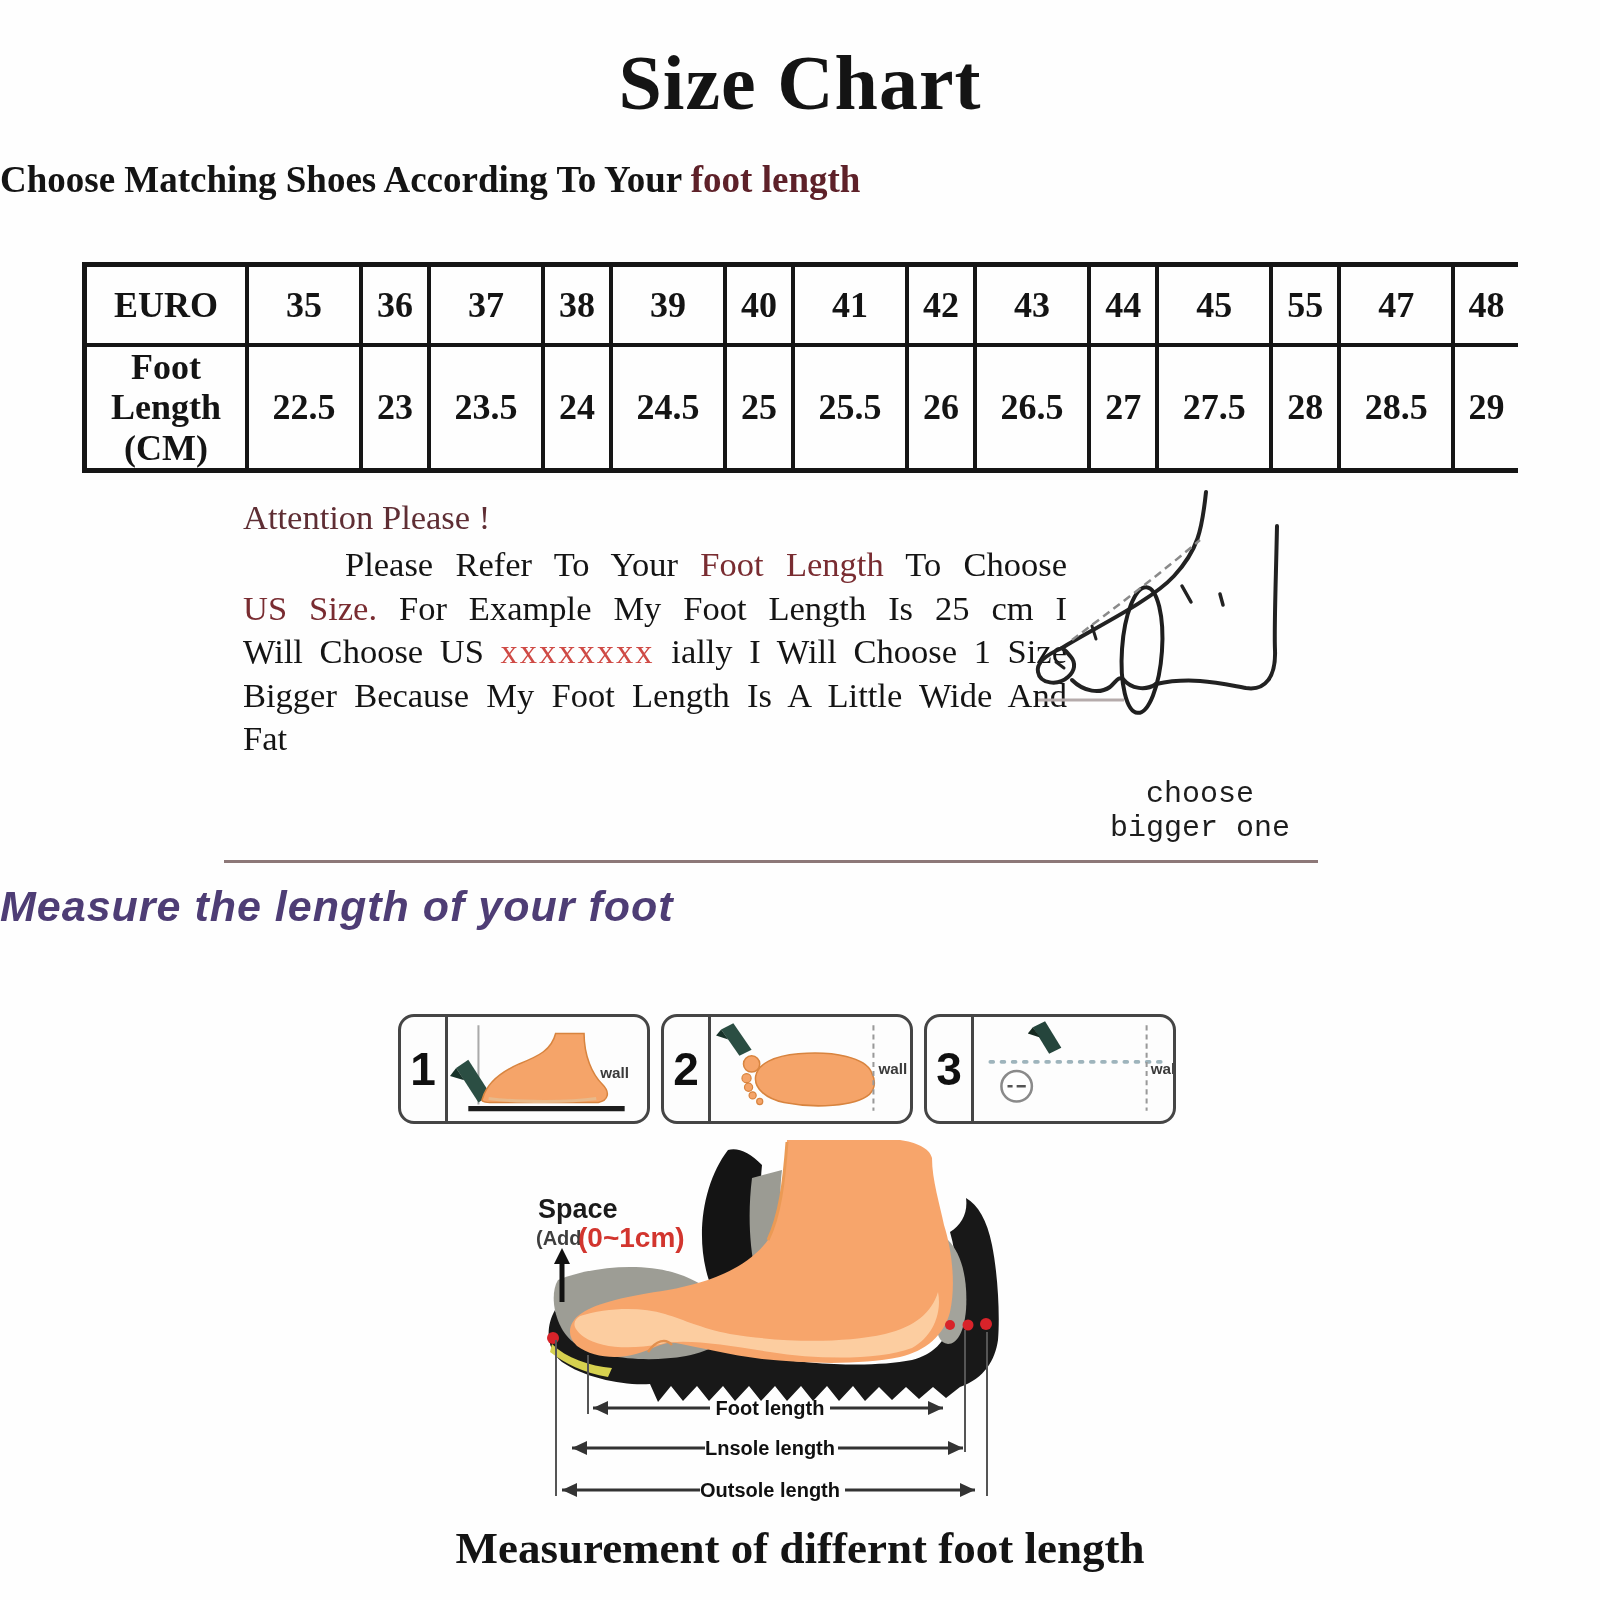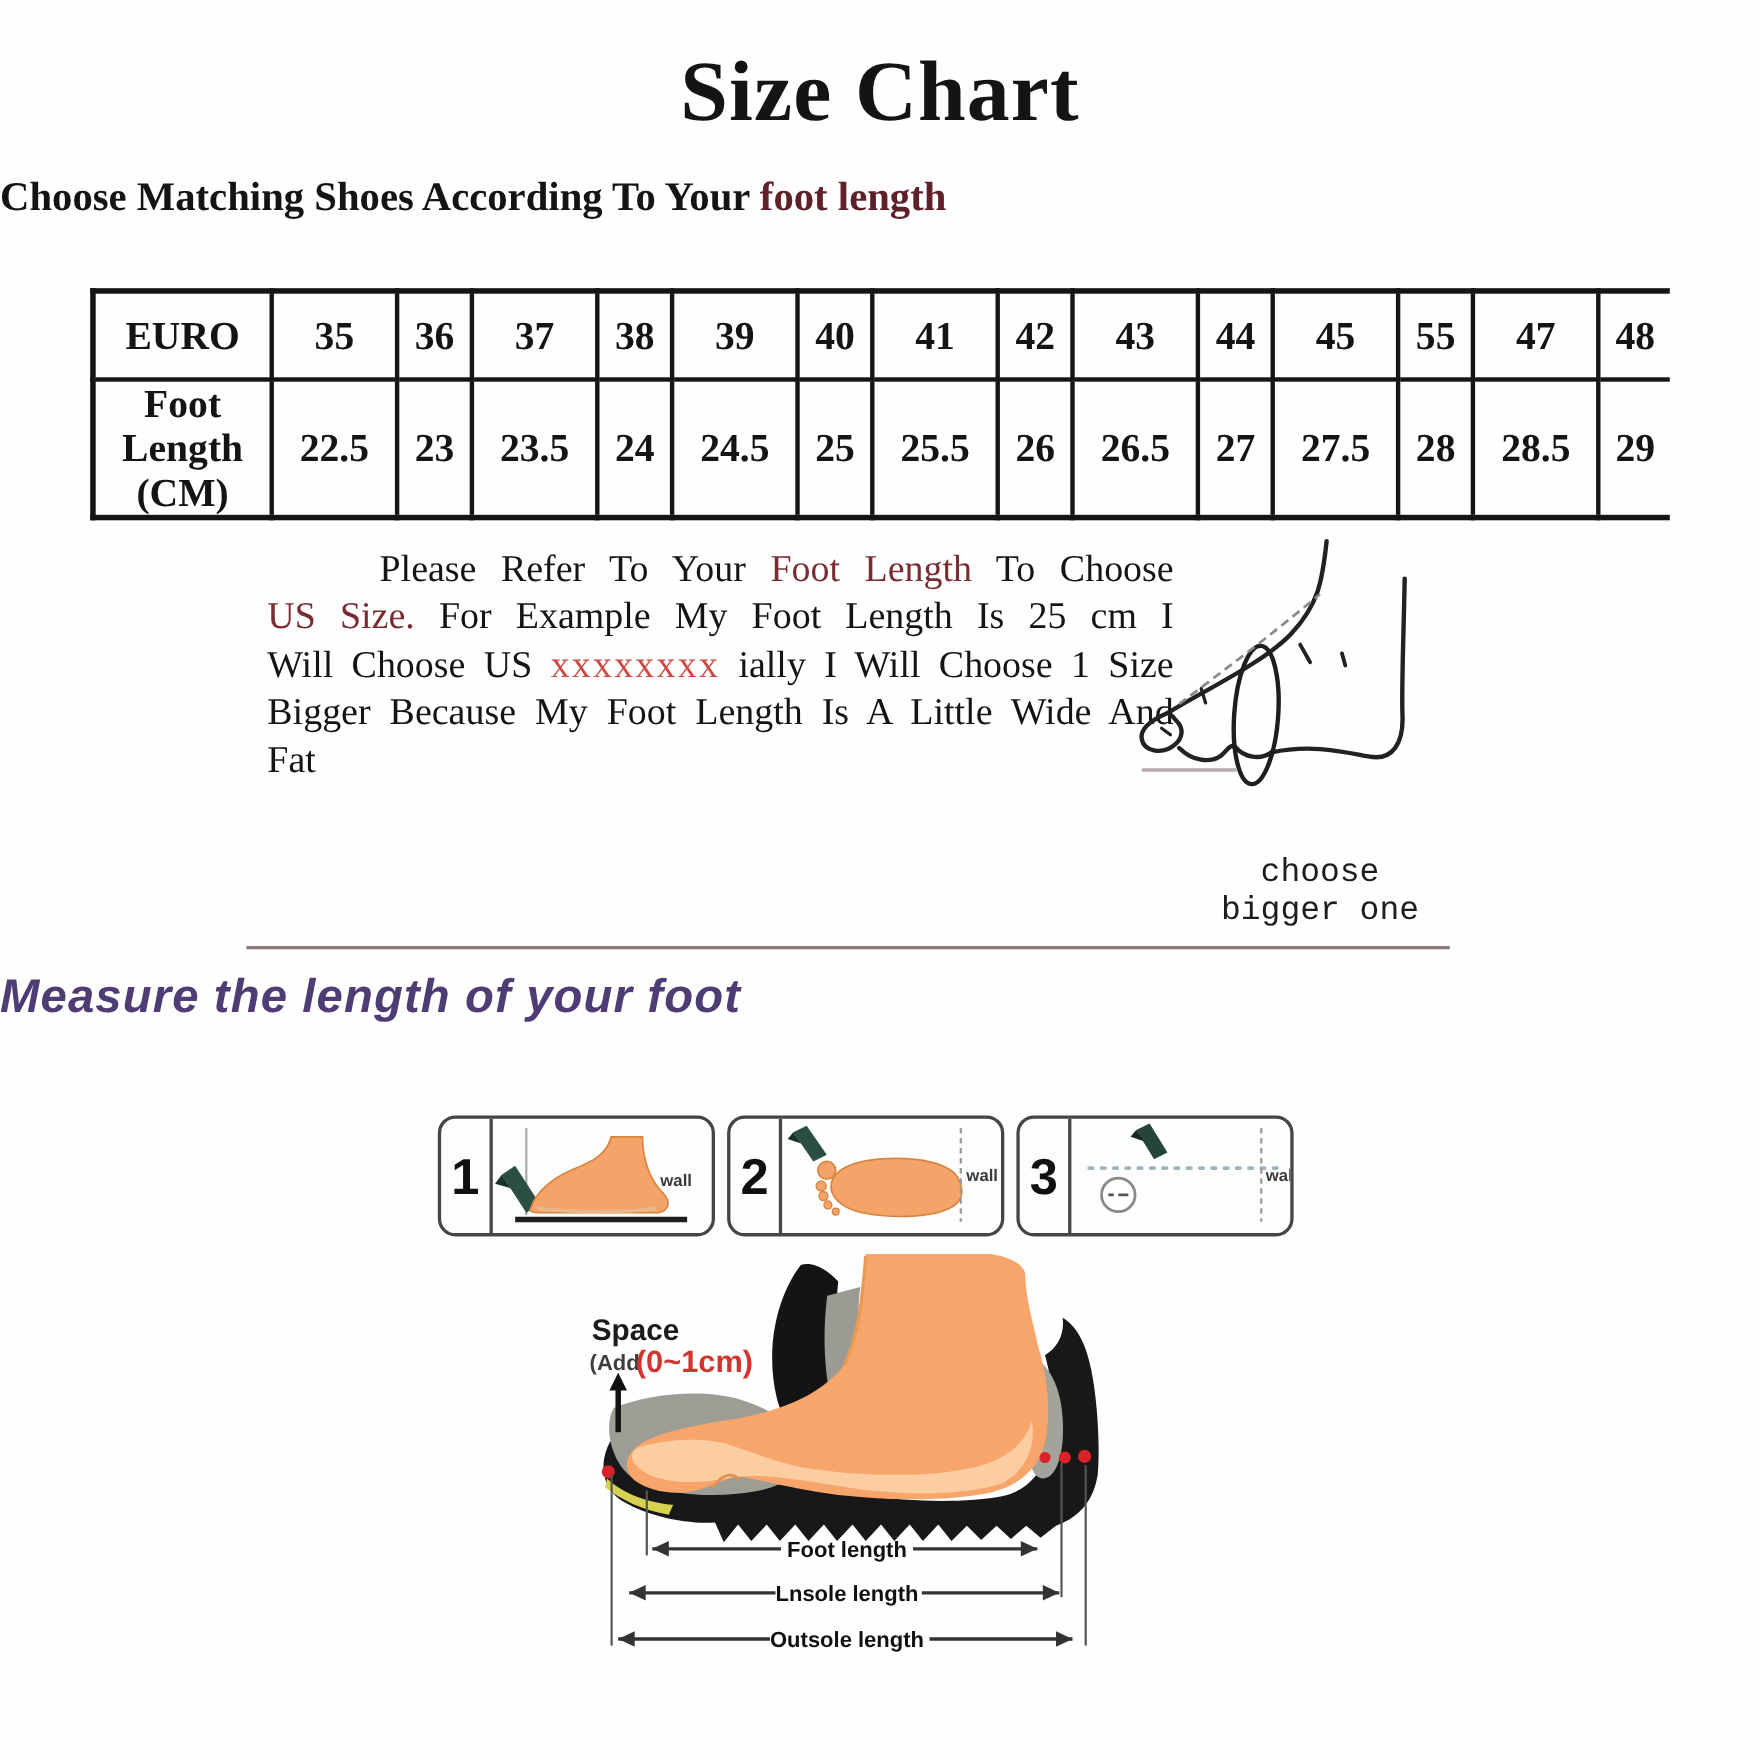--- a/index.html
+++ b/index.html
@@ -101,20 +101,21 @@
       <td>27</td>
       <td>27.5</td>
       <td>28</td>
       <td>28.5</td>
       <td>29</td>
     </tr>
   </tbody>
     </table>
 
   <div class="abs attn">
+    <div class="attn-head">Attention Please !</div>
     <p class="attn-body"><span>Please Refer To Your </span><span class="maroon">Foot Length</span><span> To Choose </span><span class="maroon">US Size.</span><span> For Example My Foot Length Is 25 cm I Will Choose US </span><span class="redx">xxxxxxxx</span><span> ially I Will Choose 1 Size Bigger Because My Foot Length Is A Little Wide And Fat</span></p>
   </div>
 
   <svg class="abs sketch" width="272" height="282" viewBox="0 0 272 282">
     <g fill="none" stroke="#222" stroke-width="4" stroke-linecap="round">
       <path d="M 178,14 C 174,52 170,72 146,98 C 122,124 62,152 34,170"></path>
       <path d="M 34,170 C 20,176 8,184 10,194 C 12,206 30,208 40,199 C 47,193 48,185 43,179 C 40,175 37,172 34,170"></path>
       <path d="M 44,202 C 56,214 72,216 82,209 C 88,204 90,198 95,201 C 103,211 118,213 128,206"></path>
       <path d="M 128,206 C 165,198 195,206 218,210 C 238,213 248,198 247,172 C 246,150 248,100 249,48"></path>
       <path d="M 28,184 l 8,6" stroke-width="3"></path>
@@ -242,14 +243,15 @@
       <polygon points="72,328 87,321 87,335"></polygon>
         <polygon points="463,328 448,321 448,335"></polygon>
       <polygon points="62,370 77,363 77,377"></polygon>
         <polygon points="475,370 460,363 460,377"></polygon>
     </g>
     <text x="270" y="295" text-anchor="middle" class="svg-dim">Foot length</text>
     <text x="270" y="335" text-anchor="middle" class="svg-dim">Lnsole length</text>
     <text x="270" y="377" text-anchor="middle" class="svg-dim">Outsole length</text>
   </svg>
 
+  <div class="abs caption">Measurement of differnt foot length</div>
 
 </div>
 
 </body></html>

